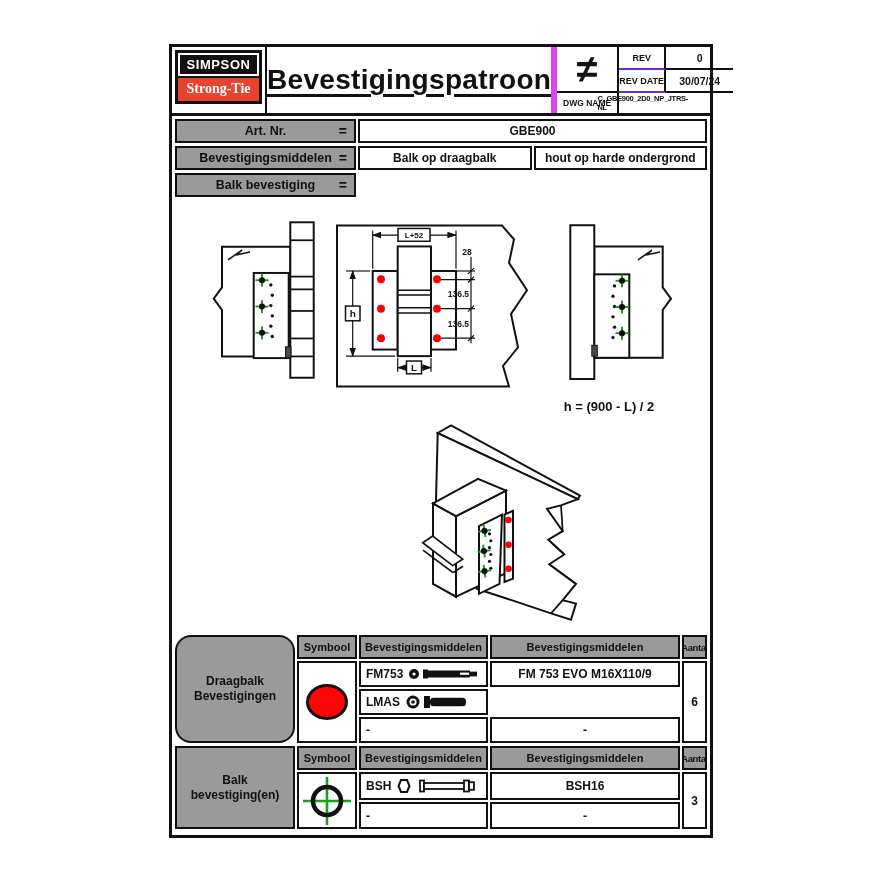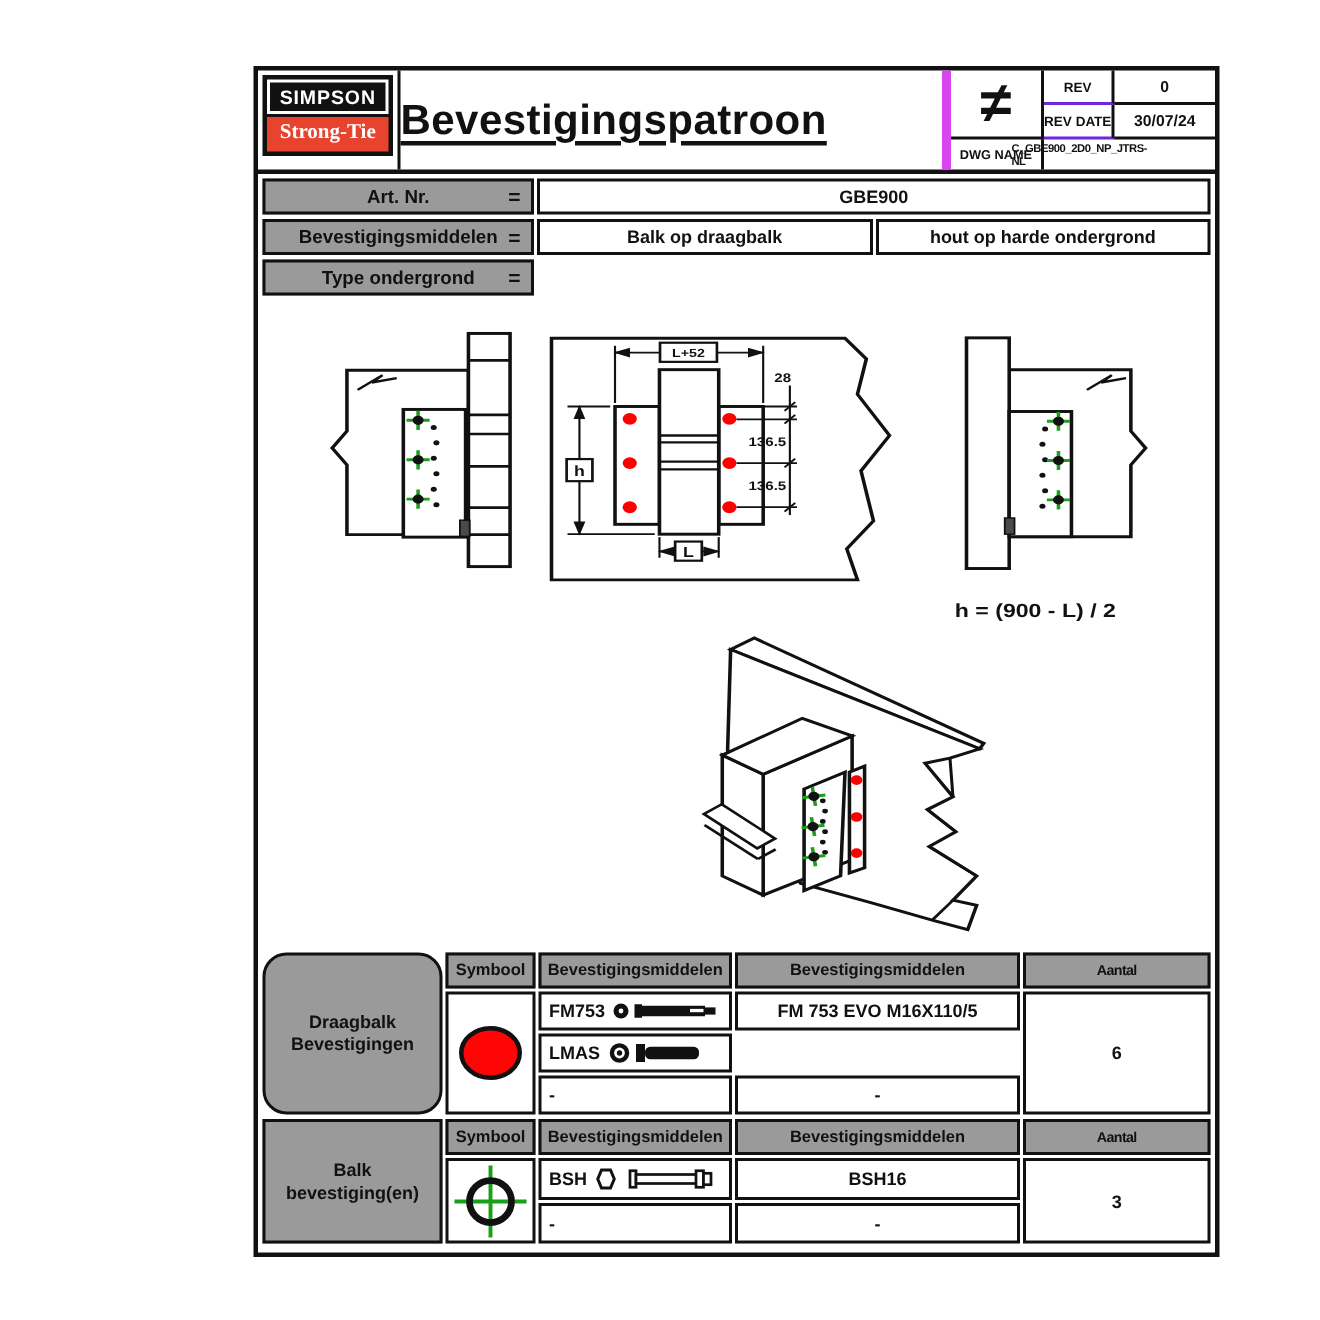--- a/index.html
+++ b/index.html
@@ -1,17 +1,17 @@
 <!DOCTYPE html>
 <html><head>
 <meta charset="utf-8">
 <style>
   * { box-sizing: border-box; margin: 0; padding: 0; }
   html,body { width:880px; height:880px; background:#fff; font-family:"Liberation Sans", sans-serif; color:#111; }
-  .doc { position:absolute; left:169px; top:44px; width:644px; height:794px; border:3px solid #111; background:#fff; display:flex; flex-direction:column; }
+  .doc { position:absolute; left:169px; top:44px; width:544px; height:794px; border:3px solid #111; background:#fff; display:flex; flex-direction:column; }
 
   
   .hdr { display:grid; grid-template-columns:95px 1fr 176px; height:69px; border-bottom:3px solid #111; flex:0 0 auto; }
   .logo-cell { border-right:2px solid #111; padding:3px; }
   .logo { background:#111; padding:3px; display:flex; flex-direction:column; gap:2px; }
   .simpson { border:2px solid #fff; color:#fff; font-weight:bold; font-size:13px; letter-spacing:.6px; text-align:center; padding:2px 1px; }
   .strongtie { background:#e8432d; color:#fff; font-family:"Liberation Serif", serif; font-weight:bold; font-size:14px; text-align:center; padding:3px 1px 4px; }
   .title-cell { border-right:6px solid #d946ef; display:flex; align-items:center; justify-content:flex-start; }
   .title-cell span { font-size:28px; font-weight:bold; letter-spacing:.3px; text-decoration:underline; text-decoration-thickness:2.5px; text-underline-offset:5px; }
   .rev { display:grid; grid-template-columns:62px 47px 1fr; grid-template-rows:23px 23px 1fr; }
@@ -91,21 +91,21 @@
           <span>Bevestigingsmiddelen</span>
           <span class="eq">=</span>
         </div>
       <div class="split">
         <div class="val">Balk op draagbalk</div>
         <div class="val">hout op harde ondergrond</div>
       </div>
     </div>
     <div class="ir">
       <div class="lab">
-          <span>Type ondergrond</span>
+          <span>Balk bevestiging</span>
           <span class="eq">=</span>
         </div>
     </div>
   </div>
 
   <div class="draw">
     <svg viewBox="0 0 538 443" preserveAspectRatio="none">
       <defs>
         <marker id="ar" viewBox="0 0 10 10" refX="9" refY="5" markerWidth="8" markerHeight="8" orient="auto-start-reverse">
           <path d="M0,1.5 L10,5 L0,8.5 Z" fill="#111"></path>
@@ -275,21 +275,21 @@
         <span>FM753</span>
         <svg width="72" height="16">
           <circle cx="6" cy="8" r="5" fill="#111"></circle>
             <circle cx="6" cy="8" r="1.6" fill="#fff"></circle>
           <rect x="15" y="3.5" width="5" height="9" fill="#111"></rect>
           <rect x="20" y="4.5" width="42" height="7" fill="#111"></rect>
           <rect x="52" y="6.6" width="9" height="2.2" fill="#fff"></rect>
           <rect x="62" y="5.6" width="7" height="4.8" fill="#111"></rect>
         </svg>
       </div>
-      <div style="grid-column:4;">FM 753 EVO M16X110/5</div>
+      <div style="grid-column:4;">FM 753 EVO M16X110/9</div>
       <div class="cnt">6</div>
 
       <div class="code" style="grid-column:3;">
         <span>LMAS</span>
         <svg width="66" height="18">
           <circle cx="8" cy="9" r="6.5" fill="#111"></circle>
             <circle cx="8" cy="9" r="3.6" fill="#fff"></circle>
             <circle cx="8" cy="9" r="1.8" fill="#111"></circle>
           <rect x="19" y="3" width="6" height="12" fill="#111"></rect>
           <rect x="25" y="4.8" width="36" height="8.4" rx="3.5" fill="#111"></rect>

